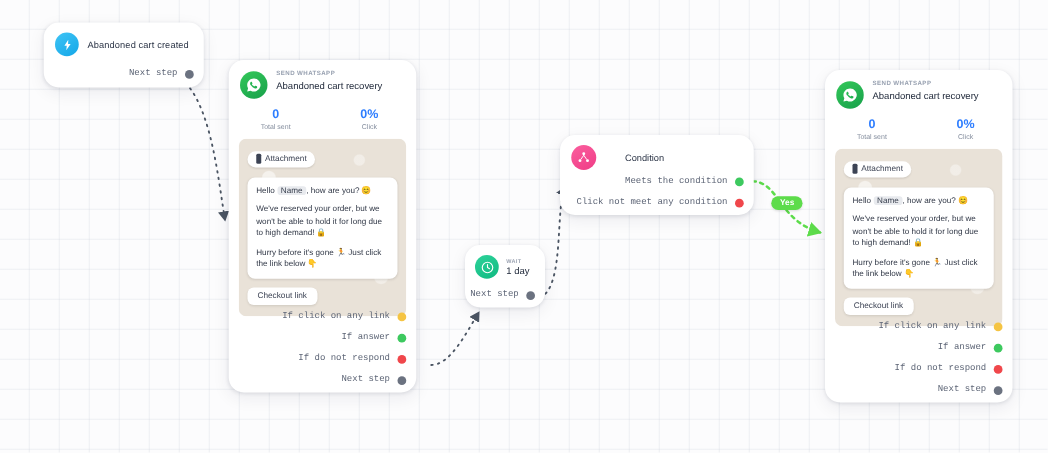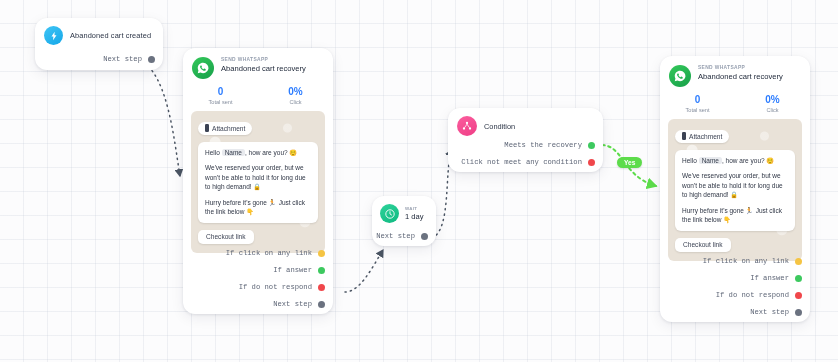--- a/index.html
+++ b/index.html
@@ -102,21 +102,21 @@
     width:19px;height:19px;border-radius:50%;
     background:linear-gradient(150deg,#2ed39a,#10b981);
     display:flex;align-items:center;justify-content:center;flex:0 0 auto;
   }
   .wt-ico svg{width:12px;height:12px;display:block;}
   .wt-kicker{font-size:4.4px;color:#9aa2b1;letter-spacing:.3px;font-weight:bold;text-transform:uppercase;}
   .wt-val{font-size:7.6px;color:#222b3c;margin-top:1px;}
 
   
   #cond{left:448px;top:108px;width:155px;height:64px;}
-  .cd-row{display:flex;align-items:center;gap:7px;padding:8px 9px 0 9px;}
+  .cd-row{display:flex;align-items:center;gap:23px;padding:8px 9px 0 9px;}
   .cd-ico{
     width:20px;height:20px;border-radius:50%;
     background:linear-gradient(150deg,#fb5e9e,#ef3d86);
     display:flex;align-items:center;justify-content:center;flex:0 0 auto;
   }
   .cd-ico svg{width:12px;height:12px;display:block;}
   .cd-title{font-size:7.4px;color:#2b3446;}
 
   
   #yes-badge{
@@ -243,21 +243,21 @@
       <svg viewBox="0 0 24 24">
         <circle cx="12" cy="6" r="2.3" fill="#ffffff"></circle>
         <circle cx="6" cy="17" r="2.3" fill="#ffffff"></circle>
         <circle cx="18" cy="17" r="2.3" fill="#ffffff"></circle>
         <path d="M12 8.3 7.3 15M12 8.3 16.7 15" stroke="#ffffff" stroke-width="1.5" fill="none"></path>
       </svg>
     </span>
     <span class="cd-title">Condition</span>
   </div>
   <div class="port-row" style="bottom:23px;">
-    <span class="port-lab">Meets the recovery</span>
+    <span class="port-lab">Meets the condition</span>
     <span class="port-dot" style="background:#3dc95f"></span>
   </div>
   <div class="port-row" style="bottom:6px;">
     <span class="port-lab">Click not meet any condition</span>
     <span class="port-dot" style="background:#f0474b"></span>
   </div>
 </div>
 
 <div id="yes-badge">Yes</div>
 

